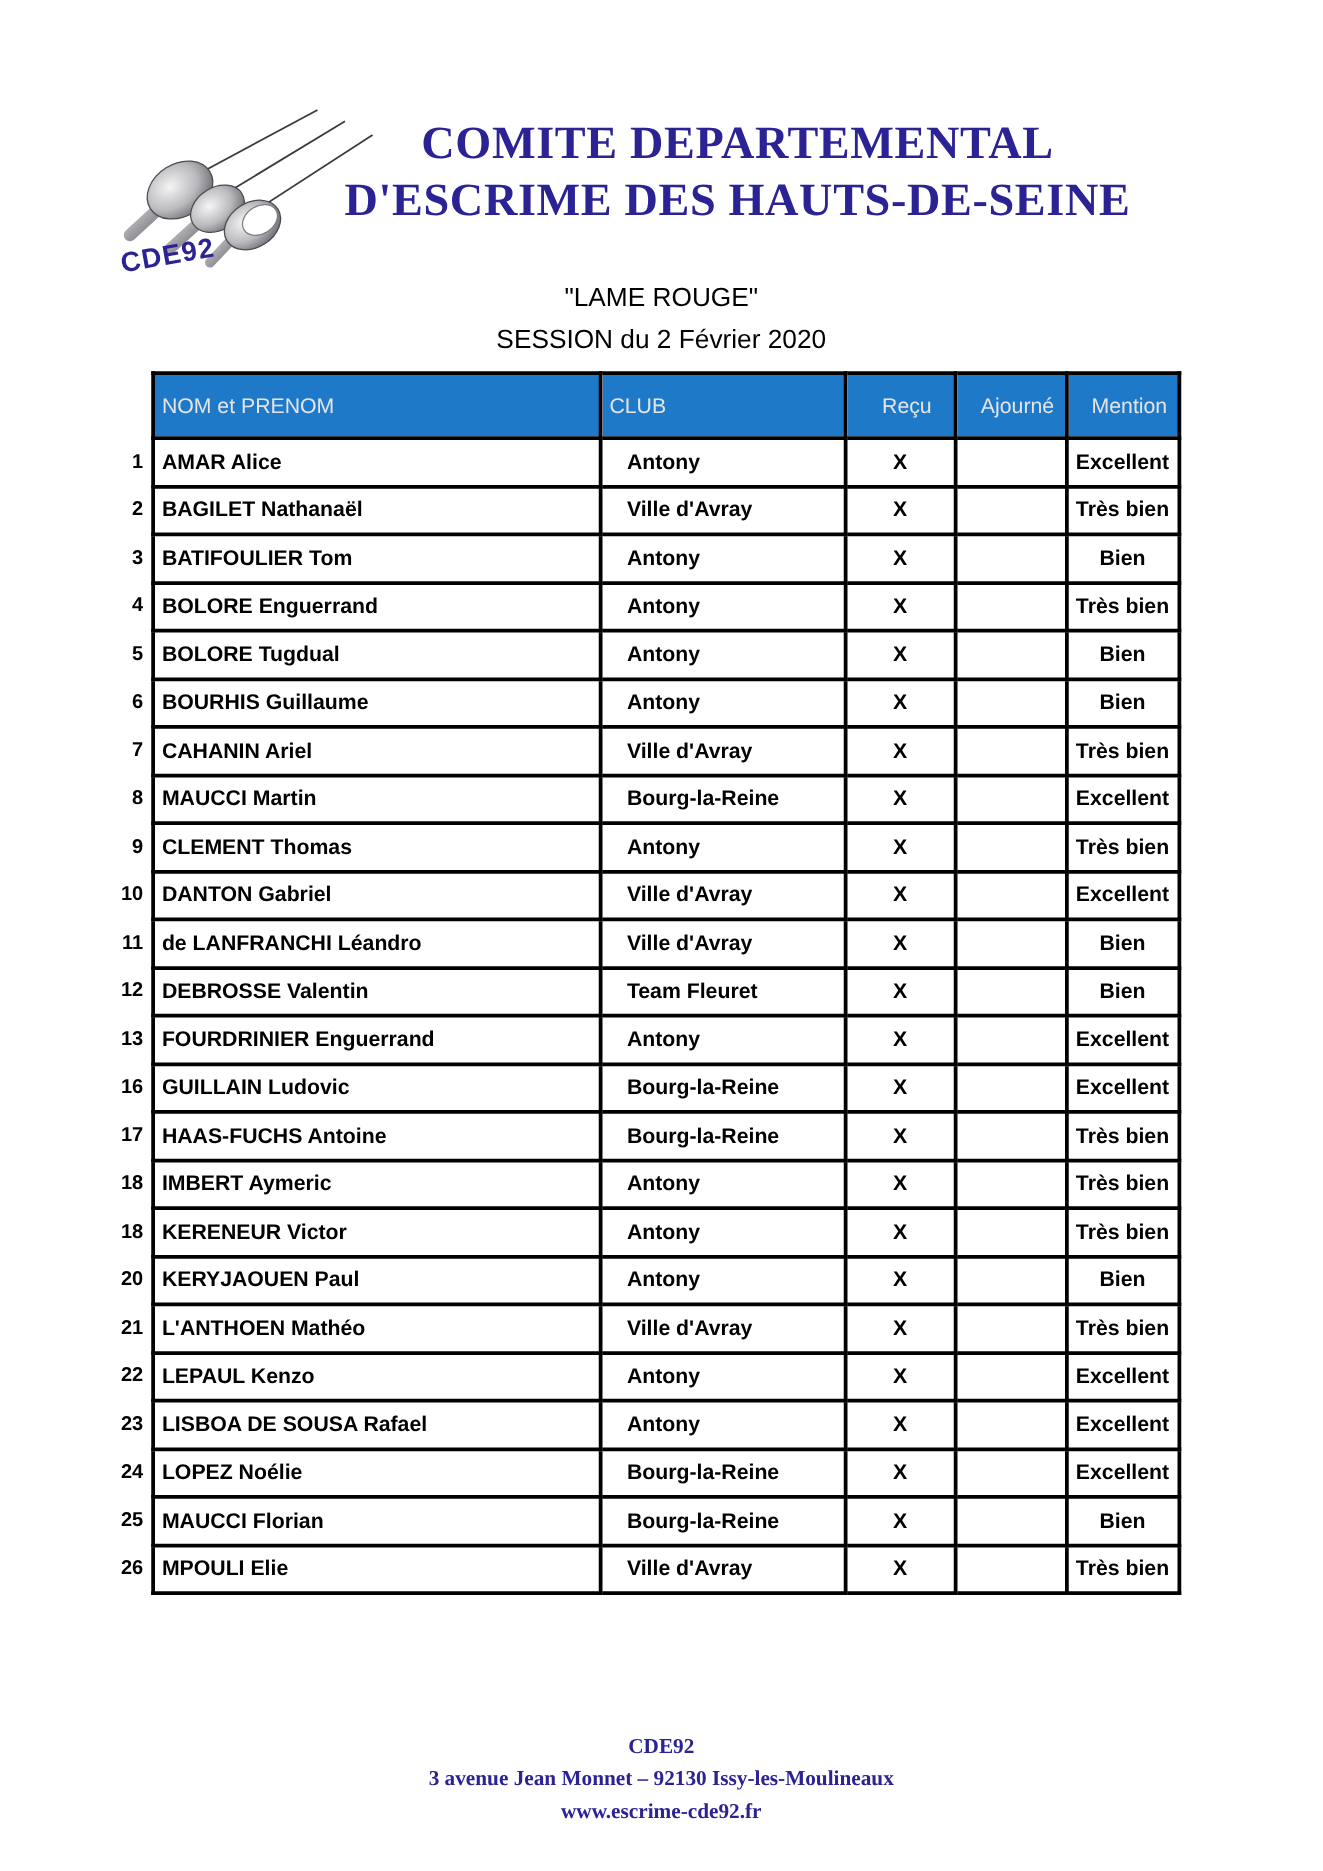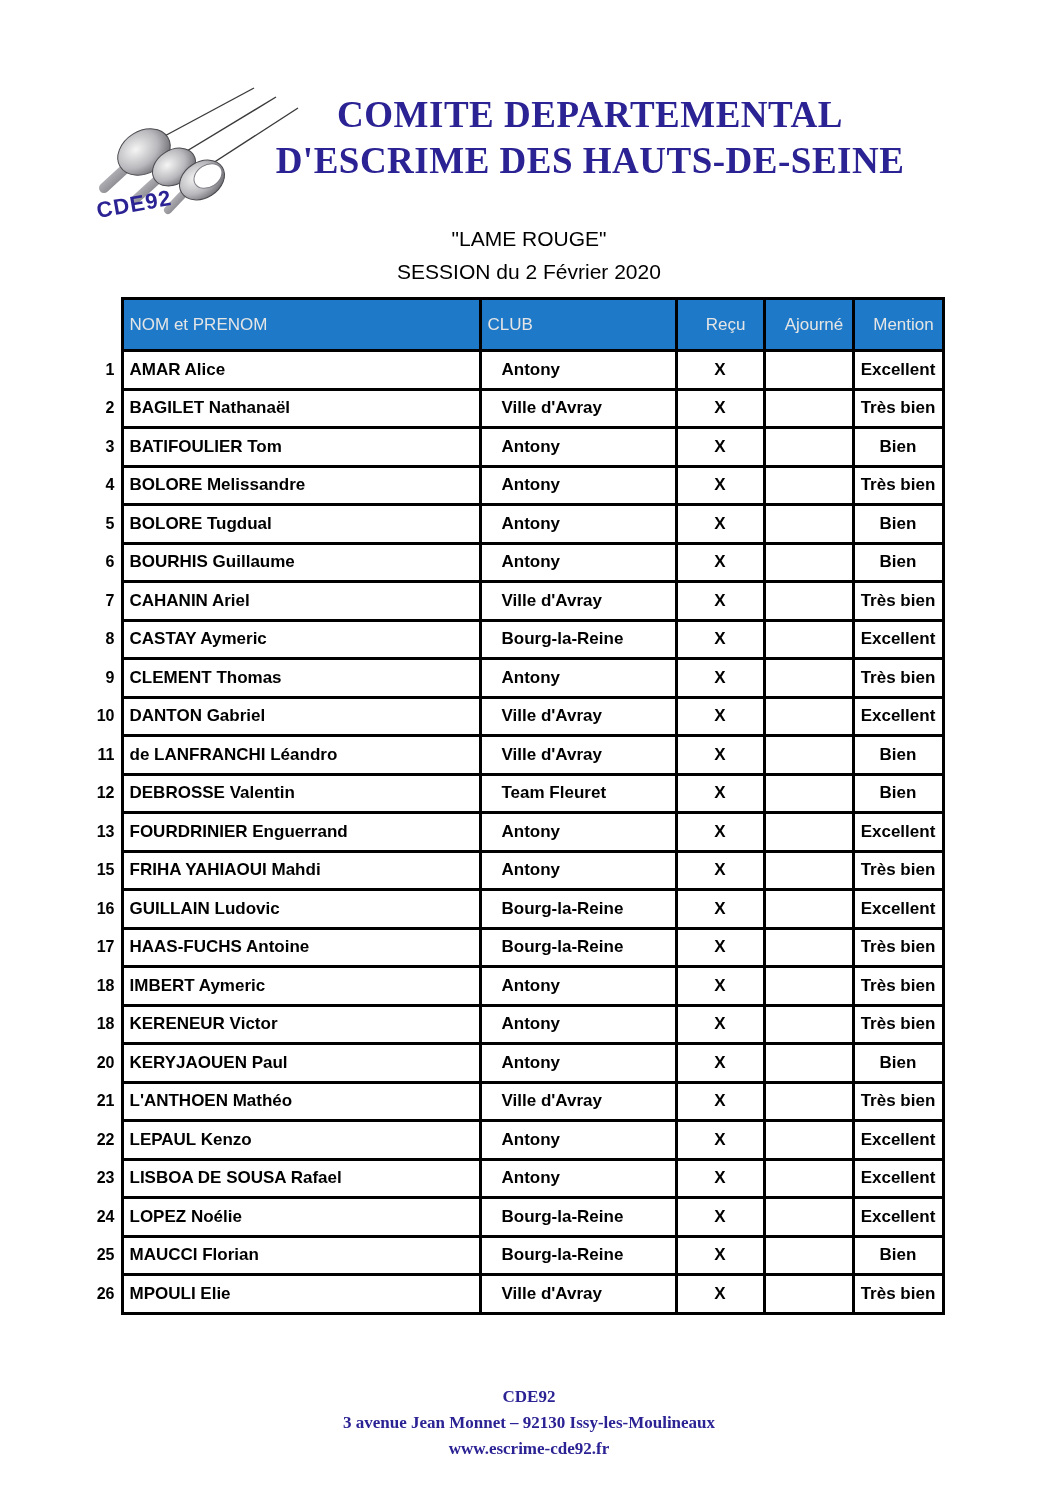--- a/index.html
+++ b/index.html
@@ -191,21 +191,21 @@
           <tr>
       <td class="num-cell">3</td>
       <td class="name-cell">BATIFOULIER Tom</td>
       <td class="club-cell">Antony</td>
       <td class="recu-cell">X</td>
       <td class="ajourne-cell"></td>
       <td class="mention-cell">Bien</td>
     </tr>
           <tr>
       <td class="num-cell">4</td>
-      <td class="name-cell">BOLORE Melissandre</td>
+      <td class="name-cell">BOLORE Enguerrand</td>
       <td class="club-cell">Antony</td>
       <td class="recu-cell">X</td>
       <td class="ajourne-cell"></td>
       <td class="mention-cell">Très bien</td>
     </tr>
           <tr>
       <td class="num-cell">5</td>
       <td class="name-cell">BOLORE Tugdual</td>
       <td class="club-cell">Antony</td>
       <td class="recu-cell">X</td>
@@ -223,21 +223,21 @@
           <tr>
       <td class="num-cell">7</td>
       <td class="name-cell">CAHANIN Ariel</td>
       <td class="club-cell">Ville d'Avray</td>
       <td class="recu-cell">X</td>
       <td class="ajourne-cell"></td>
       <td class="mention-cell">Très bien</td>
     </tr>
           <tr>
       <td class="num-cell">8</td>
-      <td class="name-cell">CASTAY Aymeric</td>
+      <td class="name-cell">MAUCCI Martin</td>
       <td class="club-cell">Bourg-la-Reine</td>
       <td class="recu-cell">X</td>
       <td class="ajourne-cell"></td>
       <td class="mention-cell">Excellent</td>
     </tr>
           <tr>
       <td class="num-cell">9</td>
       <td class="name-cell">CLEMENT Thomas</td>
       <td class="club-cell">Antony</td>
       <td class="recu-cell">X</td>
@@ -268,28 +268,20 @@
       <td class="ajourne-cell"></td>
       <td class="mention-cell">Bien</td>
     </tr>
           <tr>
       <td class="num-cell">13</td>
       <td class="name-cell">FOURDRINIER Enguerrand</td>
       <td class="club-cell">Antony</td>
       <td class="recu-cell">X</td>
       <td class="ajourne-cell"></td>
       <td class="mention-cell">Excellent</td>
-    </tr>
-          <tr>
-      <td class="num-cell">15</td>
-      <td class="name-cell">FRIHA YAHIAOUI Mahdi</td>
-      <td class="club-cell">Antony</td>
-      <td class="recu-cell">X</td>
-      <td class="ajourne-cell"></td>
-      <td class="mention-cell">Très bien</td>
     </tr>
           <tr>
       <td class="num-cell">16</td>
       <td class="name-cell">GUILLAIN Ludovic</td>
       <td class="club-cell">Bourg-la-Reine</td>
       <td class="recu-cell">X</td>
       <td class="ajourne-cell"></td>
       <td class="mention-cell">Excellent</td>
     </tr>
           <tr>

